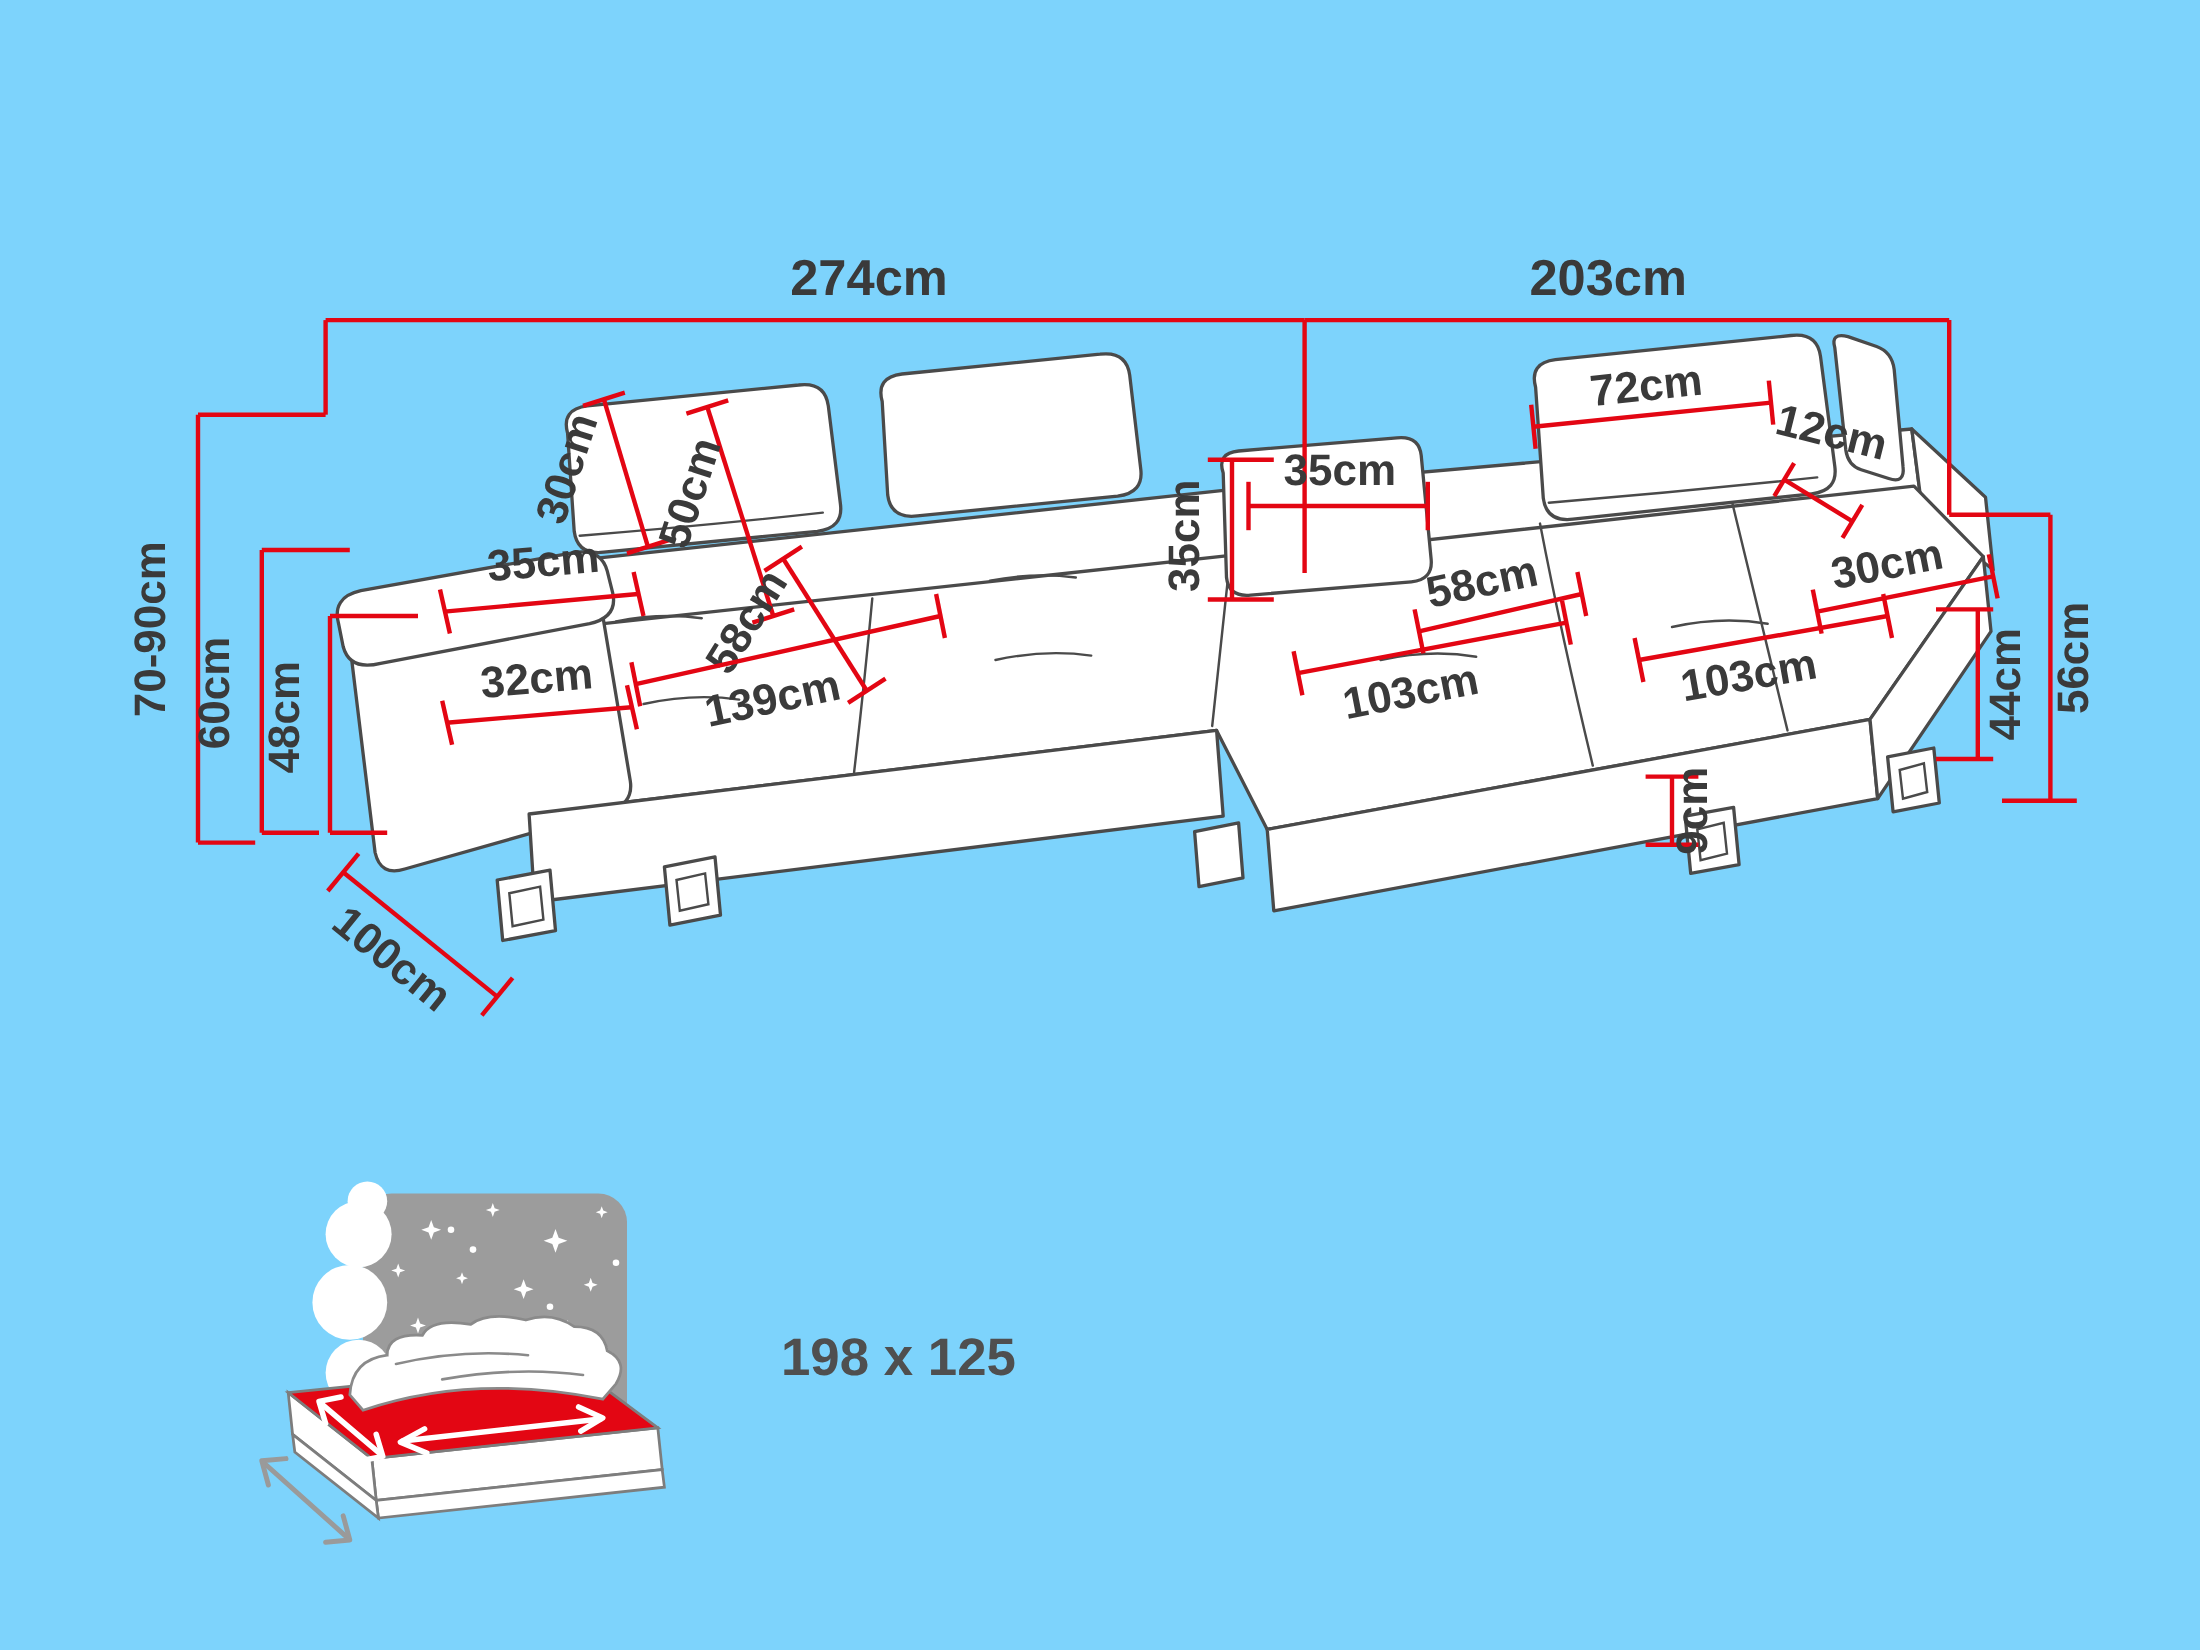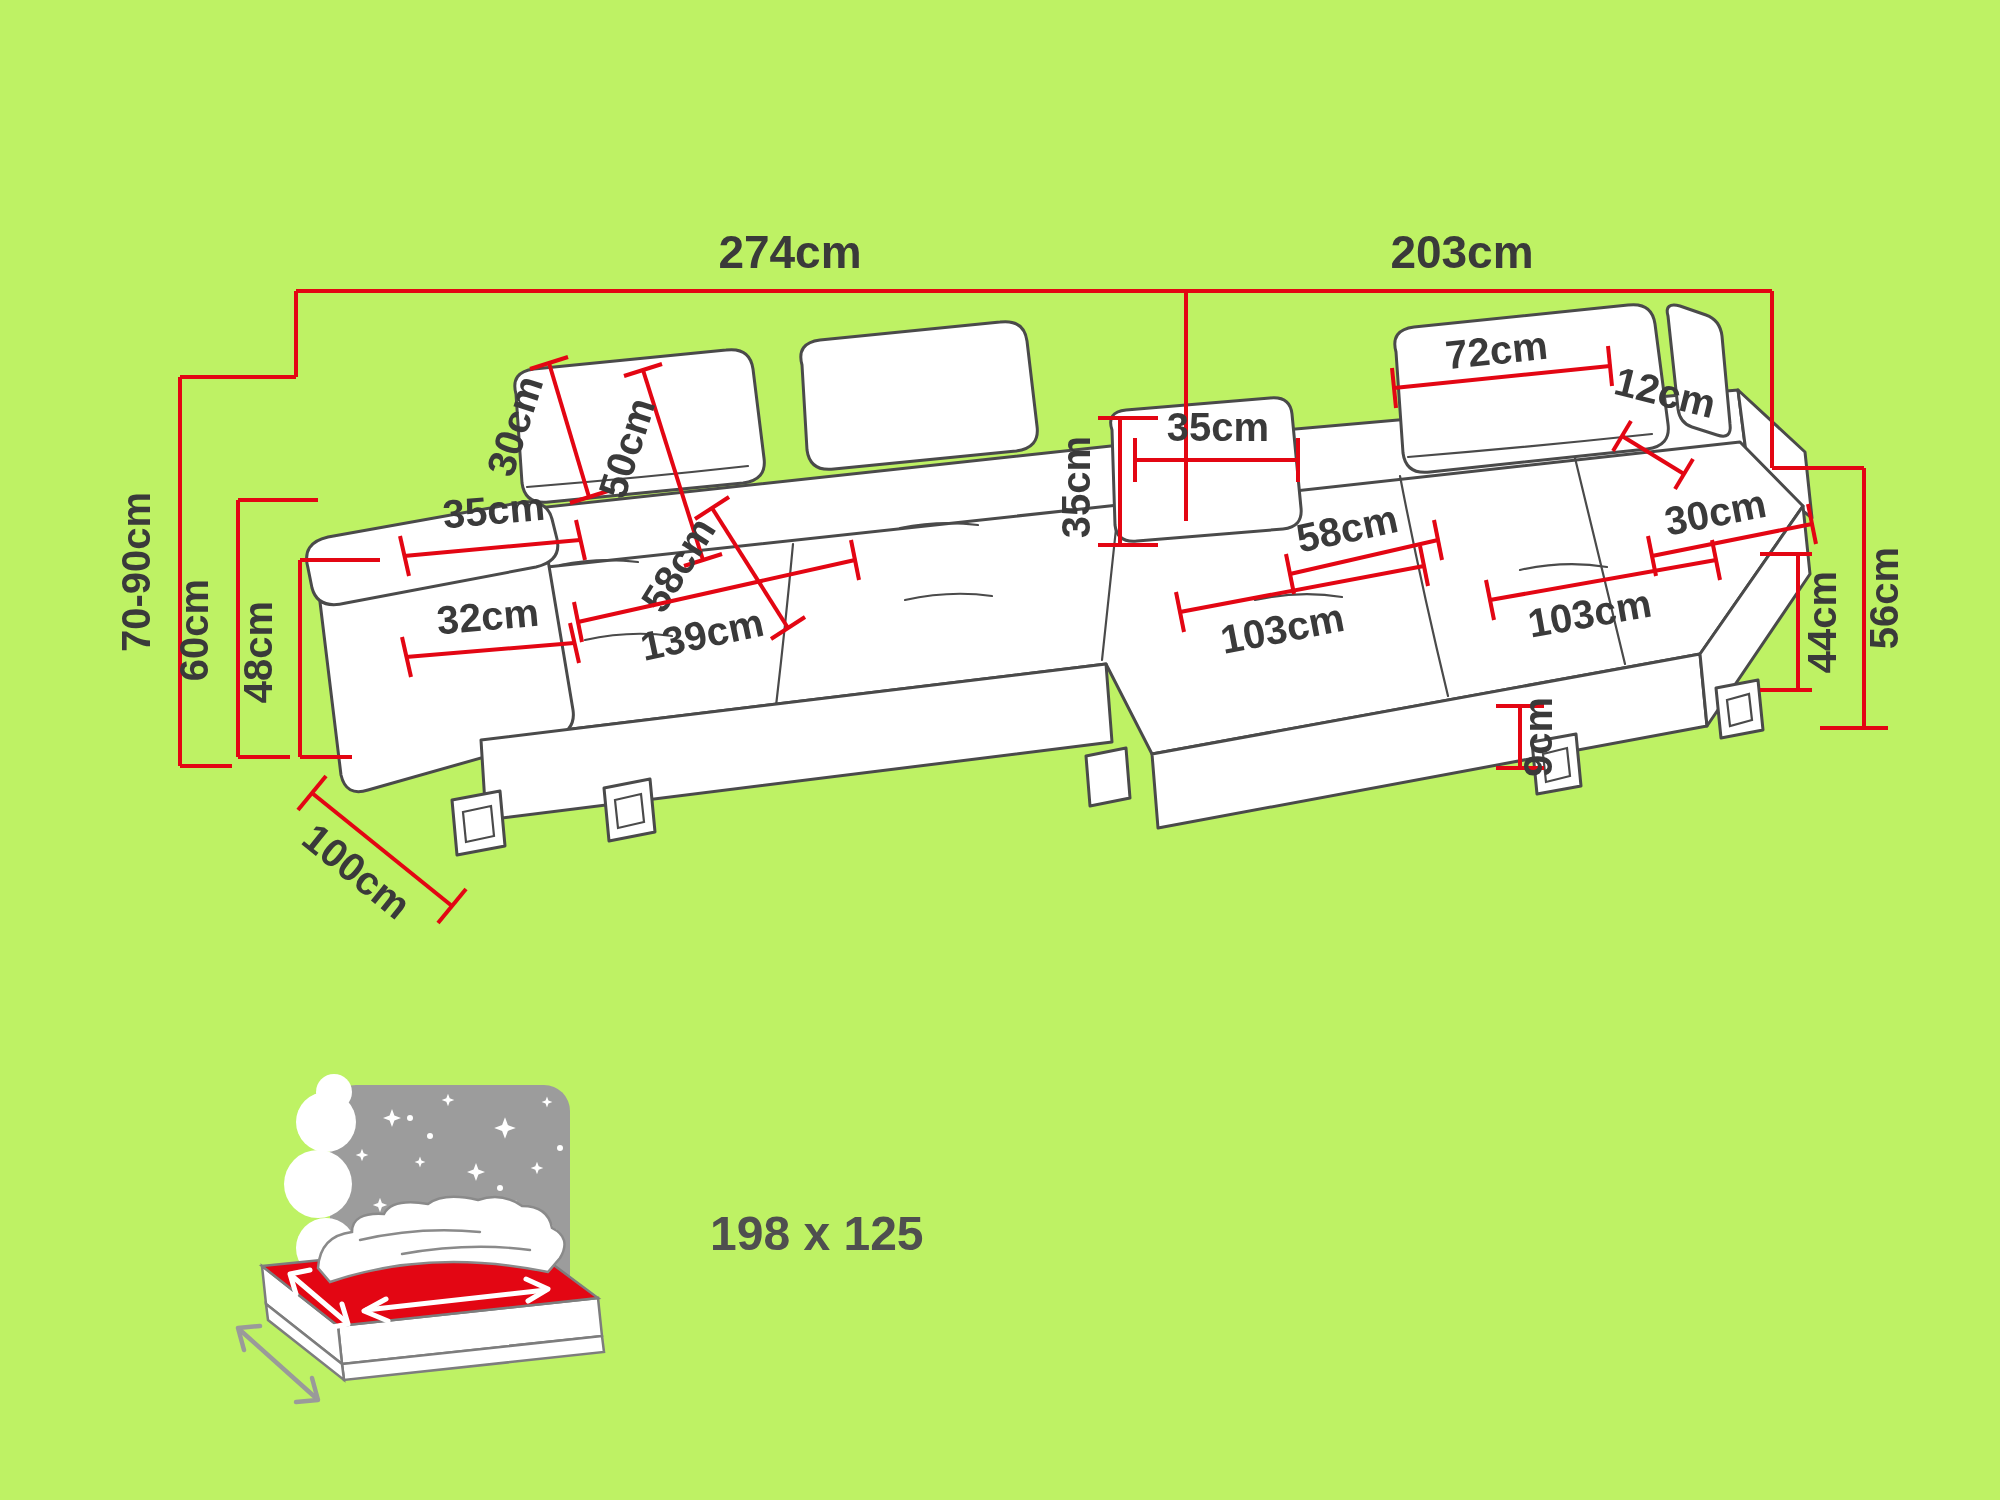--- a/index.html
+++ b/index.html
@@ -1,16 +1,16 @@
 <!DOCTYPE html>
 <html><head>
 <meta charset="utf-8">
 <style>
   html, body { margin: 0; padding: 0; background: #ffffff; }
-  .canvas { width: 2000px; height: 1500px; position: relative; background: #bef264; overflow: hidden; }
+  .canvas { width: 2000px; height: 1500px; position: relative; background: #7dd3fc; overflow: hidden; }
   svg { position: absolute; left: 0; top: 0; }
 
   
   .o    { stroke: #4a4a4a; stroke-width: 3; fill: #ffffff; stroke-linejoin: round; stroke-linecap: round; }
   .seam { stroke: #4a4a4a; stroke-width: 2.2; fill: none; stroke-linecap: round; }
   .soft { stroke: #8a8a8a; stroke-width: 2.4; fill: none; stroke-linecap: round; }
   .leg  { stroke: #4a4a4a; stroke-width: 3; fill: #ffffff; stroke-linejoin: round; }
 
   
   .red  { stroke: #e30613; stroke-width: 4; fill: none; }

